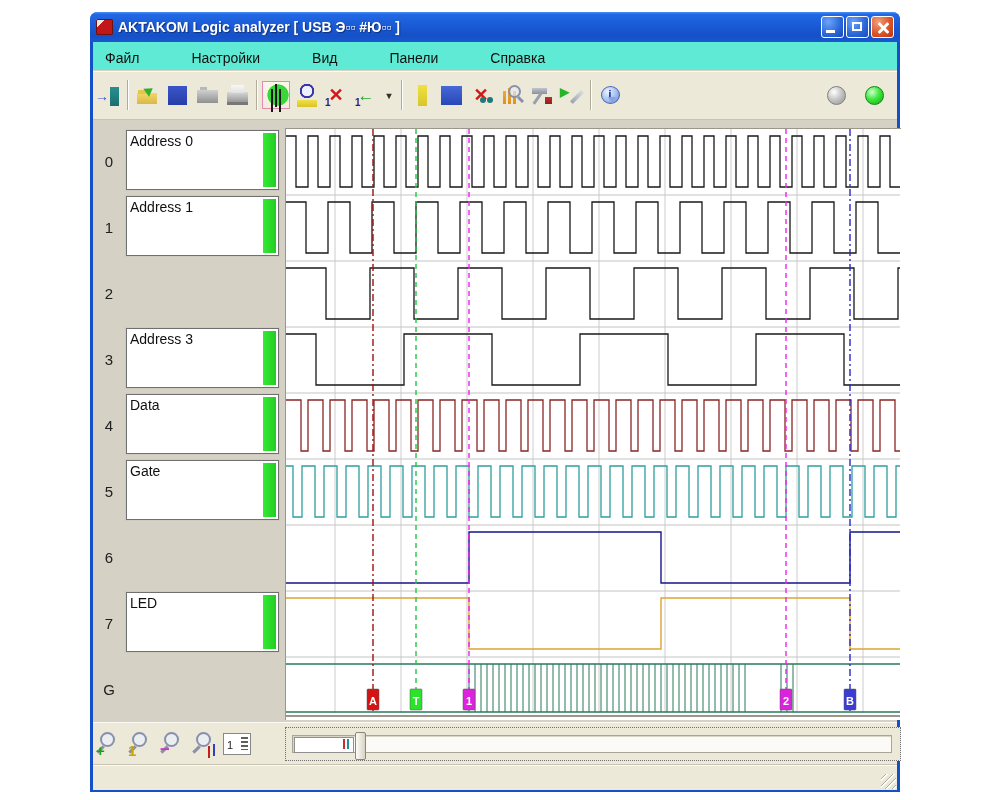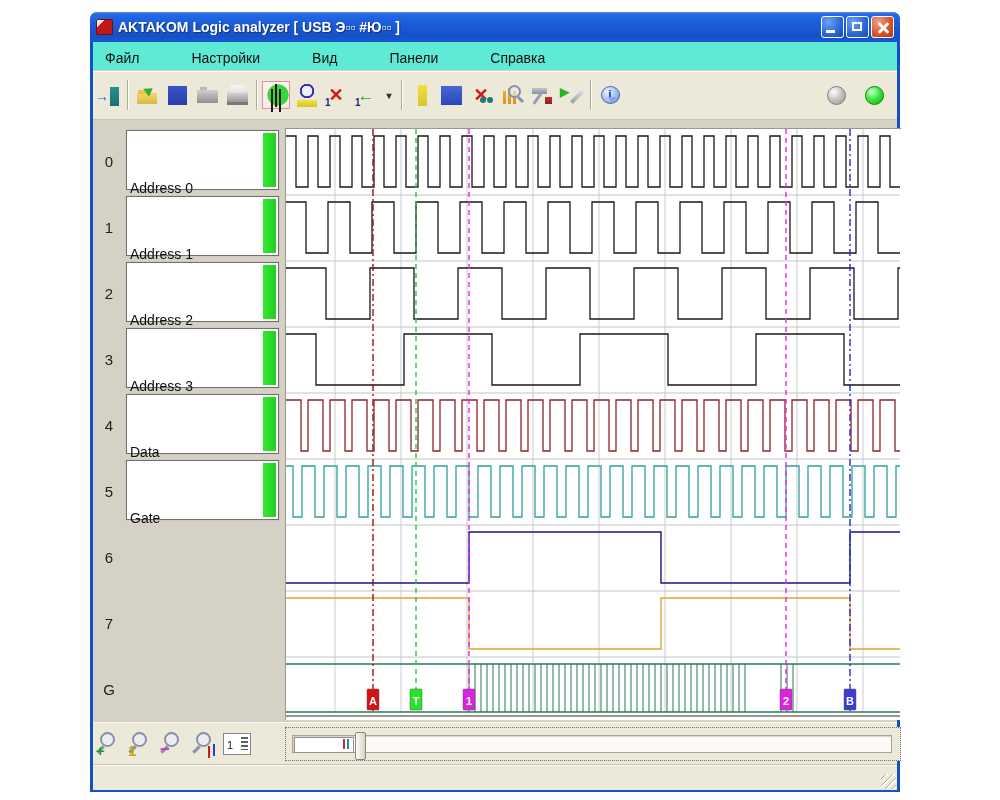--- a/index.html
+++ b/index.html
@@ -94,21 +94,21 @@
   .led.off{background:radial-gradient(circle at 35% 30%,#ffffff,#c8c8c8 45%,#909090);border:1px solid #808080;}
   .led.on{background:radial-gradient(circle at 35% 30%,#d0ffd0,#40e840 45%,#10a810);border:1px solid #0a8a0a;}
   .tb-right{position:absolute;right:8px;top:0;height:48px;display:flex;align-items:center;gap:8px;}
   
   .main{position:absolute;left:0;top:108px;width:804px;height:602px;background:#d5d1c5;}
   .chan-row{position:absolute;left:0;width:192px;height:66px;}
   .chan-num{position:absolute;left:0;top:0;width:32px;height:100%;display:flex;align-items:center;justify-content:center;
     font-size:15px;color:#202020;}
   .chan-box{position:absolute;left:33px;top:2px;width:153px;height:60px;background:#ffffff;
     border:1px solid #707070;box-shadow:0 0 0 1px #cfcbc0;box-sizing:border-box;}
-  .chan-box .lbl{position:absolute;left:3px;top:2px;font-size:14px;color:#101010;white-space:nowrap;margin-top:47px;}
+  .chan-box .lbl{position:absolute;left:3px;top:2px;font-size:14px;color:#101010;white-space:nowrap;}
   .chan-box .bar{position:absolute;right:2px;top:2px;bottom:2px;width:13px;background:linear-gradient(90deg,#35ea35,#22cc22);}
   .wavewrap{position:absolute;left:192px;top:8px;width:616px;height:592px;background:#ffffff;
     border-top:1px solid #9a968a;border-left:1px solid #9a968a;box-sizing:border-box;}
   
   .btoolbar{position:absolute;left:0;top:710px;width:804px;height:42px;background:#ece9d8;display:flex;align-items:center;
     border-top:1px solid #fbfaf4;}
   .bi{width:28px;height:28px;margin:0 2px;position:relative;flex:none;}
   .bi .lens{position:absolute;left:5px;top:2px;width:11px;height:11px;border:2px solid #8890aa;border-radius:50%;background:rgba(235,240,252,.7);}
   .bi .lens::after{content:"";position:absolute;left:-3px;top:11px;width:3px;height:9px;background:#8890aa;transform:rotate(45deg);}
   .bi .ovl{position:absolute;left:1px;bottom:0;font-weight:bold;font-size:15px;line-height:1;}
@@ -224,24 +224,20 @@
       </div>
       <div class="chan-row" style="top:74px">
         <span class="chan-num">1</span>
         <span class="chan-box">
             <span class="lbl">Address 1</span>
             <span class="bar"></span>
           </span>
       </div>
       <div class="chan-row" style="top:140px">
         <span class="chan-num">2</span>
-        <span class="chan-box">
-            <span class="lbl">Address 2</span>
-            <span class="bar"></span>
-          </span>
       </div>
       <div class="chan-row" style="top:206px">
         <span class="chan-num">3</span>
         <span class="chan-box">
             <span class="lbl">Address 3</span>
             <span class="bar"></span>
           </span>
       </div>
       <div class="chan-row" style="top:272px">
         <span class="chan-num">4</span>
@@ -255,20 +251,24 @@
         <span class="chan-box">
             <span class="lbl">Gate</span>
             <span class="bar"></span>
           </span>
       </div>
       <div class="chan-row" style="top:404px">
         <span class="chan-num">6</span>
       </div>
       <div class="chan-row" style="top:470px">
         <span class="chan-num">7</span>
+        <span class="chan-box">
+            <span class="lbl">LED</span>
+            <span class="bar"></span>
+          </span>
       </div>
       <div class="chan-row" style="top:536px">
         <span class="chan-num">G</span>
       </div>
 
       <div class="wavewrap">
         <svg id="wave-svg" width="614" height="590" viewBox="0 0 614 590" xmlns="http://www.w3.org/2000/svg">
             <line x1="49" y1="0" x2="49" y2="584" stroke="#cccccc" stroke-width="1"></line>
             <line x1="115" y1="0" x2="115" y2="584" stroke="#cccccc" stroke-width="1"></line>
             <line x1="181" y1="0" x2="181" y2="584" stroke="#cccccc" stroke-width="1"></line>

